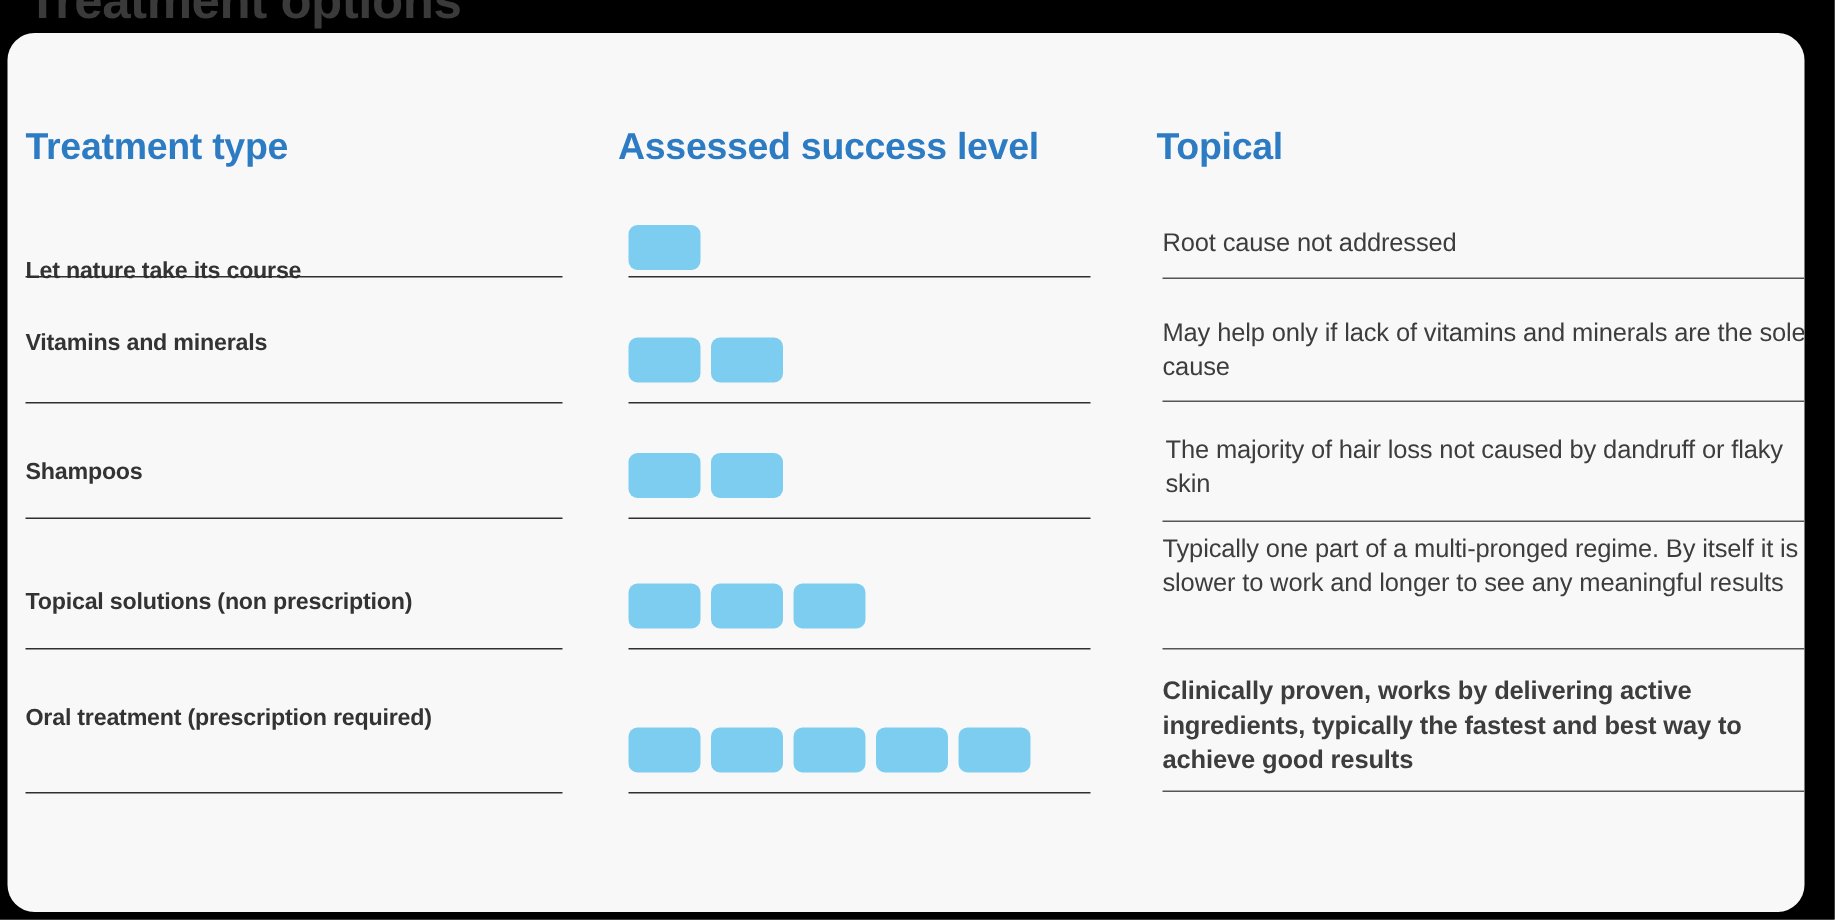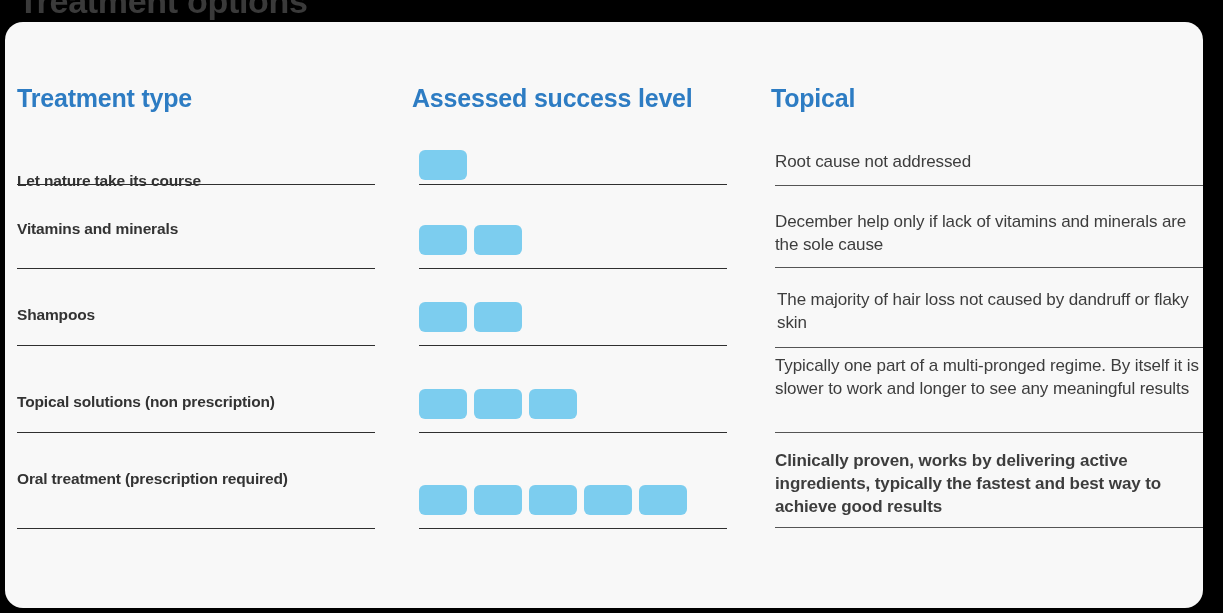--- a/index.html
+++ b/index.html
@@ -151,21 +151,21 @@
     <div class="type-cell">
       <div class="type-label" style="top:198px;">Vitamins and minerals</div>
       <div class="type-rule" style="top:246px;"></div>
     </div>
     <div class="bars" style="top:203px;">
       <div class="bar"></div>
       <div class="bar"></div>
     </div>
     <div class="bars-rule" style="top:246px;"></div>
     <div class="reason-cell">
-      <div class="reason-text" style="top:188px;">December help only if lack of vitamins and minerals are the sole cause</div>
+      <div class="reason-text" style="top:188px;">May help only if lack of vitamins and minerals are the sole cause</div>
       <div class="reason-rule" style="top:245px;"></div>
     </div>
   </div>
 
   <div class="row">
     <div class="type-cell">
       <div class="type-label" style="top:284px;">Shampoos</div>
       <div class="type-rule" style="top:323px;"></div>
     </div>
     <div class="bars" style="top:280px;">

